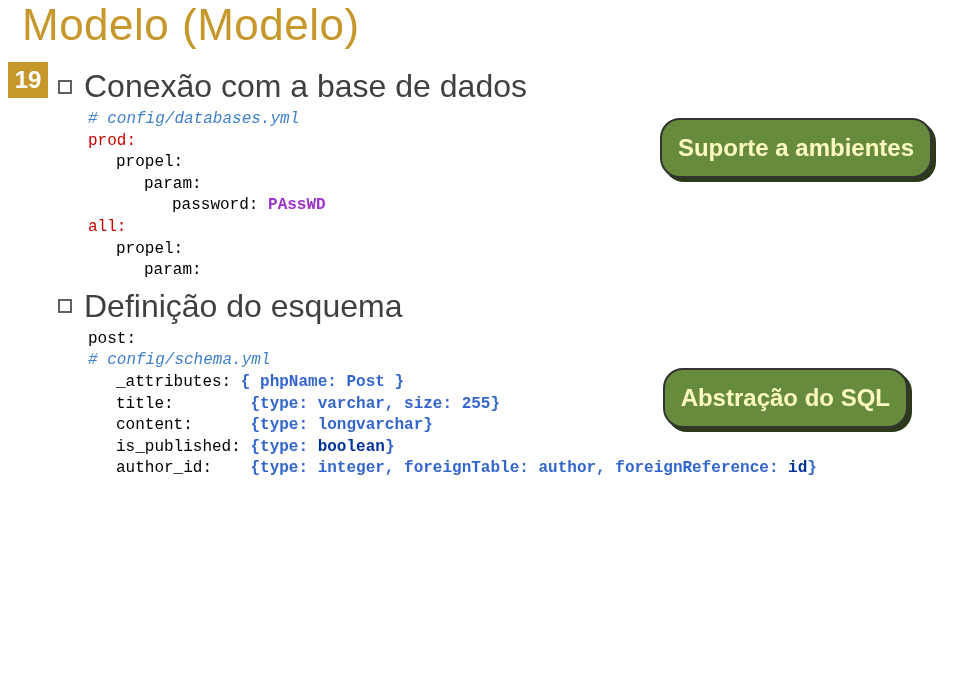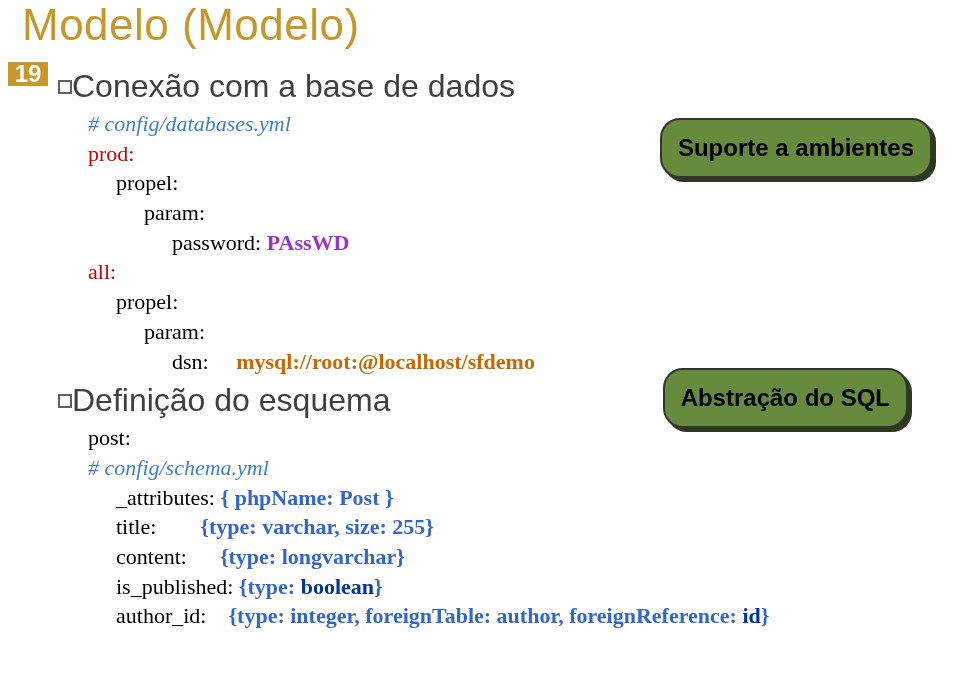--- a/index.html
+++ b/index.html
@@ -18,74 +18,75 @@
     position: absolute;
     top: 0px;
     left: 22px;
     letter-spacing: 0.5px;
   }
   .badge {
     position: absolute;
     left: 8px;
     top: 62px;
     width: 40px;
-    height: 24px;
+    height: 36px;
     background: #C6972B;
     color: #fff;
     font-size: 24px;
     font-weight: bold;
     display: flex;
     align-items: center;
     justify-content: center;
   }
   .content {
     position: absolute;
     left: 58px;
     top: 68px;
     width: 880px;
   }
   .list-item {
     margin-bottom: 2px;
   }
   .bullet-row {
     display: flex;
     align-items: center;
+    gap: 12px;
   }
   .bullet {
     width: 14px;
     height: 14px;
     border: 2px solid #606060;
     flex-shrink: 0;
   }
   .heading-text {
     font-size: 32px;
     color: #404040;
   }
   .code-block {
     margin-left: 30px;
     margin-top: 4px;
-    font-family: Liberation Serif, serif;
-    font-size: 22px;
+    font-family: Liberation Mono, monospace;
+    font-size: 16px;
     line-height: 1.35;
     color: #000;
   }
   .comment { color: #3F80CD; font-style: italic; }
   .key-red { color: #CC0000; }
   .val-purple { color: #9933CC; font-weight: bold; }
   .val-orange { color: #CC6600; font-weight: bold; }
   .val-blue { color: #3366CC; font-weight: bold; text-align: center; }
   .val-darkblue { color: #003399; font-weight: bold; }
   .black { color: #000; }
   .ind1 { padding-left: 28px; }
   .ind2 { padding-left: 56px; }
   .ind3 { padding-left: 84px; }
   .callout {
     position: absolute;
     background: #668B3C;
-    color: #000000;
+    color: #fef9c3;
     font-size: 24px;
     font-weight: bold;
     padding: 14px 16px;
     border: 2px solid #333;
     border-radius: 20px;
     box-shadow: 4px 4px 0 #2a3a1a;
     white-space: nowrap;
   }
   .callout1 { top: 118px; right: 28px; }
   .callout2 { top: 368px; right: 52px; }
@@ -109,21 +110,20 @@
     </div>
     <div class="code-block">
       <div><span class="comment"># config/databases.yml</span></div>
       <div><span class="key-red">prod:</span></div>
       <div class="ind1"><span class="black">propel:</span></div>
       <div class="ind2"><span class="black">param:</span></div>
       <div class="ind3"><span class="black">password:</span> <span class="val-purple">PAssWD</span></div>
       <div><span class="key-red">all:</span></div>
       <div class="ind1"><span class="black">propel:</span></div>
       <div class="ind2"><span class="black">param:</span></div>
-      <div class="ind3"><span class="black">dsn:</span>&nbsp;&nbsp;&nbsp;&nbsp;&nbsp;<span class="val-orange">mysql://root:@localhost/sfdemo</span></div>
     </div>
   </div>
 
   <div class="list-item second-section">
     <div class="bullet-row">
       <span class="bullet"></span>
       <span class="heading-text">Definição do esquema</span>
     </div>
     <div class="code-block">
       <div><span class="black">post:</span></div>

